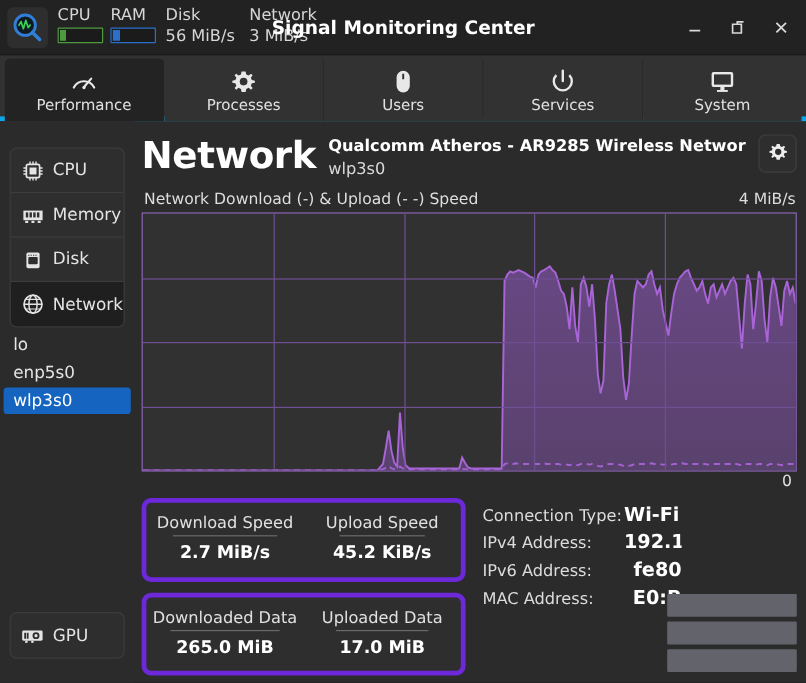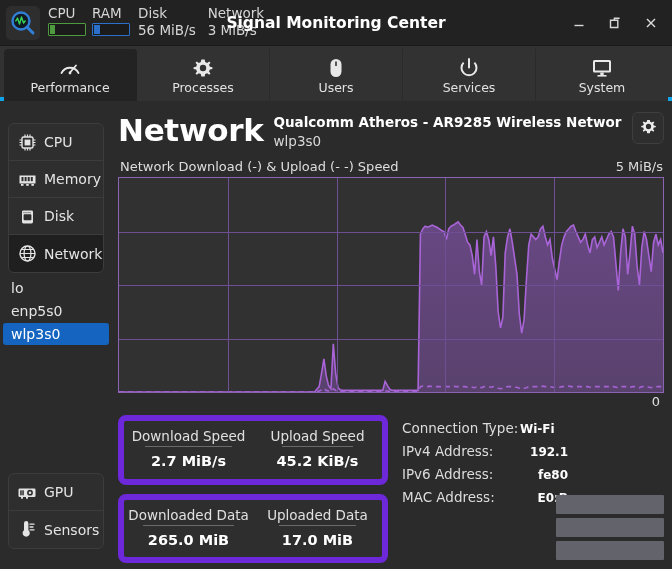--- a/index.html
+++ b/index.html
@@ -169,21 +169,21 @@
   .chart-zero {
     text-align: right; font-size: 13px; color: #e0e0e0;
     padding: 1px 4px 0 0; line-height: 15px;
   }
 
   
   .bottom { flex: 1 1 auto; display: flex; gap: 8px; padding-top: 6px; min-height: 0; }
   .stats-col { flex: 0 0 270px; display: flex; flex-direction: column; gap: 9px; }
   .stat-card {
     flex: 1 1 0;
-    border: 6px solid #6d28d9; border-radius: 8px;
+    border: 4px solid #6d28d9; border-radius: 8px;
     background: #2e2e2e;
     display: flex; align-items: center;
   }
   .stat-cell {
     flex: 1 1 0; display: flex; flex-direction: column;
     align-items: center; justify-content: center; gap: 1px;
   }
   .stat-label {
     font-size: 13.5px; color: #e0e0e0; line-height: 17px;
     padding-bottom: 2px; position: relative;
@@ -199,21 +199,21 @@
 
   .info-col {
     flex: 1 1 auto; min-width: 0; position: relative;
     padding: 2px 0 0 6px;
   }
   .info-row { display: flex; align-items: baseline; height: 23px; }
   .info-key {
     flex: 0 0 118px; font-size: 13.5px; color: #dcdcdc; line-height: 23px;
   }
   .info-val {
-    font-size: 12px; font-weight: bold; color: #ffffff; line-height: 23px;
+    font-size: 16px; font-weight: bold; color: #ffffff; line-height: 23px;
     white-space: nowrap; overflow: hidden;
   }
   .info-val.ralign { text-align: right; flex: 0 0 48px; }
   .redact {
     position: absolute; right: 0; height: 19px;
     background: #63636c; border-radius: 1px;
   }
 </style>
 </head>
 <body>
@@ -431,33 +431,20 @@
               <circle cx="13" cy="9.7" r="2.9" fill="#2e2e2e"></circle>
               <circle cx="13" cy="9.7" r="1.3" fill="#e4e4e4"></circle>
               <g fill="#e4e4e4">
                   <rect x="4" y="14" width="2" height="1.7"></rect>
                   <rect x="9" y="14" width="2" height="1.7"></rect>
                 </g>
             </svg>
           </span>
           <span>GPU</span>
         </div>
-        <div class="side-item">
-          <span class="sicon">
-            <svg width="19" height="19" viewBox="0 0 19 19">
-              <path d="M6 3.3 A2.2 2.2 0 0 1 10.4 3.3 L10.4 10.3 A3.6 3.6 0 1 1 6 10.3 Z" fill="#e4e4e4"></path>
-              <g stroke="#e4e4e4" stroke-width="1.3" stroke-linecap="round">
-                <line x1="12" y1="4.2" x2="16" y2="4.2"></line>
-                  <line x1="12" y1="7" x2="15" y2="7"></line>
-                  <line x1="12" y1="9.8" x2="16" y2="9.8"></line>
-              </g>
-            </svg>
-          </span>
-          <span>Sensors</span>
-        </div>
       </div>
     </div>
 
     <div class="main">
 
       <div class="main-head">
         <div class="page-title">Network</div>
         <div class="dev-block">
           <div class="dev-name">Qualcomm Atheros - AR9285 Wireless Network ...</div>
           <div class="dev-iface">wlp3s0</div>
@@ -467,21 +454,21 @@
             <svg width="17" height="17" viewBox="0 0 22 22">
               <path d="M11 2.5 L12.7 2.5 L13.2 5 L15.2 5.9 L17.2 4.4 L18.5 5.7 L17 7.7 L17.9 9.7 L20.4 10.2 L20.4 11.9 L17.9 12.4 L17 14.4 L18.5 16.4 L17.2 17.7 L15.2 16.2 L13.2 17.1 L12.7 19.6 L11 19.6 L9.3 19.6 L8.8 17.1 L6.8 16.2 L4.8 17.7 L3.5 16.4 L5 14.4 L4.1 12.4 L1.6 11.9 L1.6 10.2 L4.1 9.7 L5 7.7 L3.5 5.7 L4.8 4.4 L6.8 5.9 L8.8 5 L9.3 2.5 Z" fill="#ececec"></path>
               <circle cx="11" cy="11" r="3.4" fill="#2e2e2e"></circle>
             </svg>
           </span>
         </div>
       </div>
 
       <div class="chart-legend">
         <span>Network Download (-) &amp; Upload (-  -) Speed</span>
-        <span>5 MiB/s</span>
+        <span>4 MiB/s</span>
       </div>
 
       <div class="chart-box">
         <div id="gridlayer">
             <div class="grid-h" style="top: 25%;"></div>
             <div class="grid-h" style="top: 50%;"></div>
             <div class="grid-h" style="top: 75%;"></div>
             <div class="grid-v" style="left: 20%;"></div>
             <div class="grid-v" style="left: 40%;"></div>
             <div class="grid-v" style="left: 60%;"></div>

